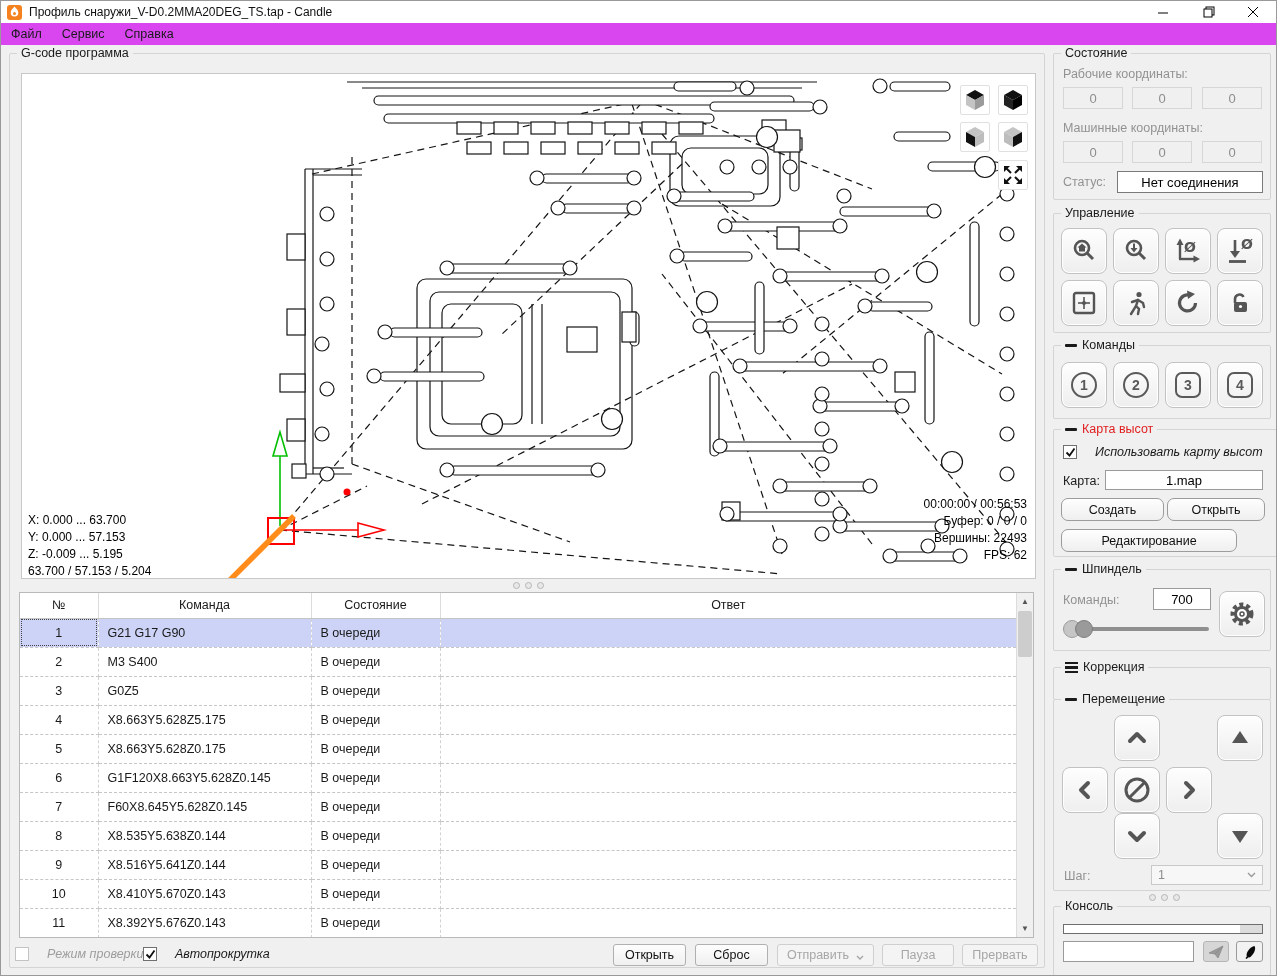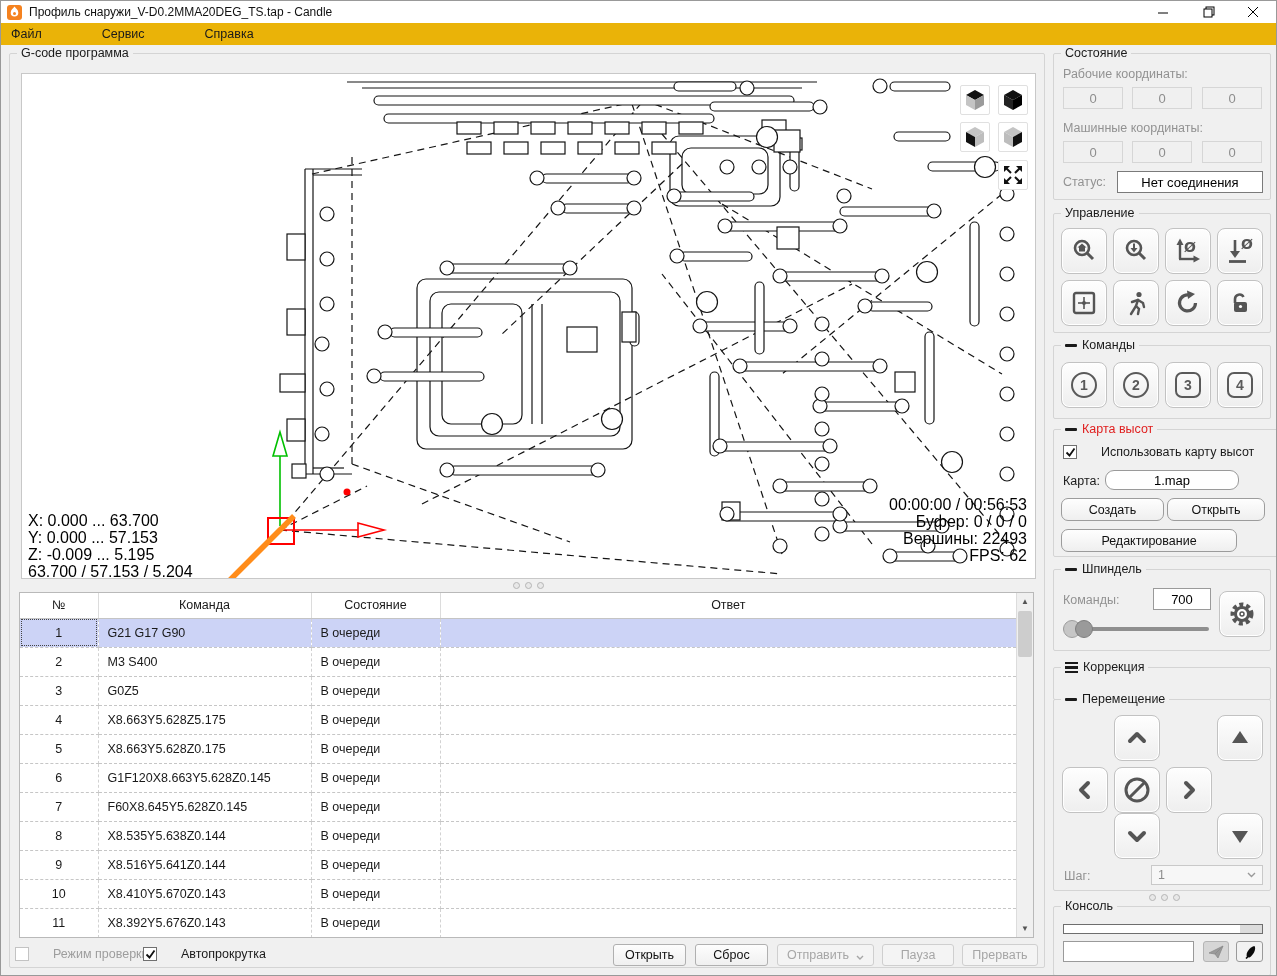--- a/index.html
+++ b/index.html
@@ -6,34 +6,34 @@
   html,body { width:1277px; height:976px; }
   body { font-family:"Liberation Sans", sans-serif; font-size:12.5px; color:#1a1a1a; background:#fff; }
   .window { position:relative; width:1277px; height:976px; border:1px solid #999; background:#f0f0f0; overflow:hidden; }
 
   
   .titlebar { position:absolute; left:0; top:0; width:100%; height:22px; background:#fff; display:flex; align-items:center; }
   .app-icon { width:15px; height:15px; margin:0 7px 0 6px; border-radius:3px; background:#f5821f; display:flex; align-items:center; justify-content:center; }
   .title-text { font-size:12px; color:#111; }
   .win-controls { position:absolute; right:0; top:0; height:22px; display:flex; }
   .win-btn { width:45px; height:22px; display:flex; align-items:center; justify-content:center; }
-  .menubar { position:absolute; left:0; top:22px; width:100%; height:22px; background:#eab308; display:flex; align-items:center;gap:40px; }
+  .menubar { position:absolute; left:0; top:22px; width:100%; height:22px; background:#d946ef; display:flex; align-items:center; }
   .menu-item { padding:2px 10px; }
 
   
   .groupbox { position:absolute; border:1px solid #d4d4d4; border-radius:2px; }
   .gtitle { position:absolute; top:-8px; left:7px; background:#f0f0f0; padding:0 4px; color:#1a1a1a; display:flex; align-items:center; gap:5px; white-space:nowrap; }
   .gtitle.red { color:#e02020; }
   .dash-ico { width:12px; height:3px; background:#1a1a1a; border-radius:1px; }
   .menu-ico { width:13px; height:11px; border-top:2.5px solid #1a1a1a; border-bottom:2.5px solid #1a1a1a; position:relative; }
   .menu-ico:before { content:""; position:absolute; left:0; right:0; top:2.5px; height:2.5px; background:#1a1a1a; }
 
   
   .viewport { position:absolute; left:20px; top:72px; width:1015px; height:506px; background:#fff; border:1px solid #c8c8c8; overflow:hidden; }
-  .vp-info { position:absolute; line-height:17px; font-size:16px; color:#000; }
+  .vp-info { position:absolute; line-height:17px; font-size:12px; color:#000; }
   .view-btn { position:absolute; width:30px; height:30px; background:#fff; border:1px solid #e0e0e0; border-radius:2px; display:flex; align-items:center; justify-content:center; }
 
   
   .splitter { position:absolute; display:flex; gap:5px; }
   .splitter i { width:7px; height:7px; border-radius:50%; border:1px solid #b5b5b5; background:#e8e8e8; }
 
   
   .table-frame { position:absolute; left:18px; top:591px; width:1015px; height:346px; background:#fff; border:1px solid #b9b9b9; display:flex; overflow:hidden; }
   .tbl { flex:1; overflow:hidden; }
   table { border-collapse:collapse; width:100%; table-layout:fixed; background:#fff; }
@@ -51,21 +51,21 @@
   
   .btn { position:absolute; height:22px; background:linear-gradient(#fdfdfd,#f0f0f0); border:1px solid #b0b0b0; border-radius:3px; display:flex; align-items:center; justify-content:center; color:#111; }
   .btn.disabled { color:#a6a6a6; background:#f4f4f4; border-color:#cfcfcf;justify-content:center; }
   .rbtn { position:absolute; background:linear-gradient(#fefefe,#efefef); border:1px solid #9c9c9c; border-radius:7px; display:flex; align-items:center; justify-content:center; color:#111; }
   .icon-btn { position:absolute; width:46px; height:46px; background:linear-gradient(#fefefe,#eeeeee); border:1px solid #c2c2c2; border-radius:8px; box-shadow:inset 0 0 0 1px #fff; display:flex; align-items:center; justify-content:center; }
   .field { position:absolute; height:22px; display:flex; align-items:center; justify-content:center; font-size:13px; }
   .field.gray { background:#f0f0f0; border:1px solid #d6d6d6; color:#8d8d8d; }
   .field.white { background:#fff; border:1px solid #9a9a9a; color:#000; }
   .lbl { position:absolute; white-space:nowrap; }
   .lbl.gray { color:#929292; }
-  .cb { display:flex; align-items:center; gap:24px; position:absolute; }
+  .cb { display:flex; align-items:center; gap:18px; position:absolute;font-style:italic; }
   .cb .box { width:14px; height:14px; background:#fff; border:1px solid #707070; display:flex; align-items:center; justify-content:center; }
   .cb.disabled .box { border-color:#c3c3c3; }
   .cb.disabled span.t { color:#9d9d9d; }
   .numglyph { width:26px; height:26px; border:2.5px solid #5a5a5a; color:#5a5a5a; font-weight:700; font-size:14px; display:flex; align-items:center; justify-content:center; }
   .circle { border-radius:50%; }
   .square { border-radius:7px; }
   .slider-track { position:absolute; height:4px; background:#8f8f8f; border-radius:2px; }
   .slider-handle { position:absolute; width:18px; height:18px; border-radius:50%; }
   .combo { position:absolute; height:20px; background:#f7f7f7; border:1px solid #c9c9c9; color:#8d8d8d; display:flex; align-items:center; padding:0 6px; justify-content:space-between; }
 </style>
@@ -585,21 +585,21 @@
   </div>
   <div class="cb" style="left:1062px; top:444px;">
     <span class="box">
         <svg width="11" height="10">
           <polyline points="1.5,5.5 4.5,8.5 9.5,1.5" fill="none" stroke="#111" stroke-width="1.8"></polyline>
         </svg>
       </span>
     <span class="t">Использовать карту высот</span>
   </div>
   <span class="lbl" style="left:1062px; top:473px;">Карта:</span>
-  <div class="field white" style="left:1104px; top:469px; width:134px; height:20px;border-radius:9px;">1.map</div>
+  <div class="field white" style="left:1104px; top:469px; width:158px; height:20px;">1.map</div>
   <div class="rbtn" style="left:1060px; top:497px; width:103px; height:23px;">
       <span>Создать</span>
     </div>
   <div class="rbtn" style="left:1166px; top:497px; width:98px; height:23px;">
       <span>Открыть</span>
     </div>
   <div class="rbtn" style="left:1060px; top:528px; width:176px; height:23px;">
       <span>Редактирование</span>
     </div>
 

